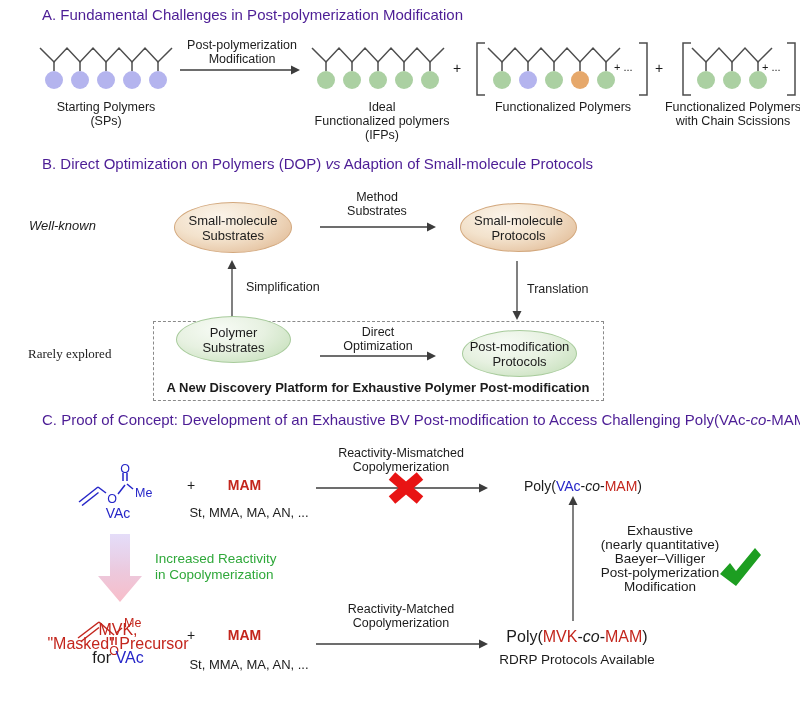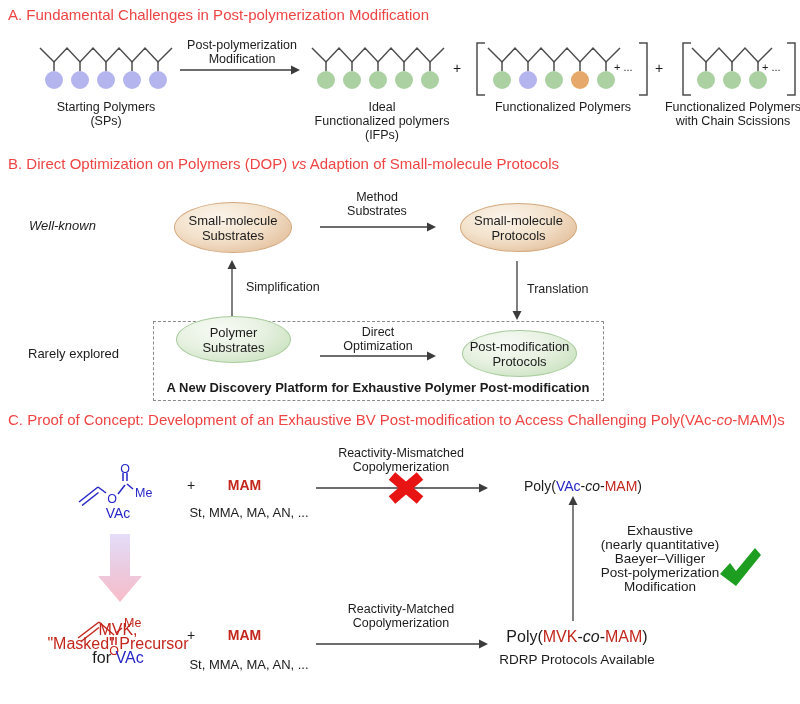--- a/index.html
+++ b/index.html
@@ -1,19 +1,19 @@
 <!DOCTYPE html>
 <html><head>
 <meta charset="utf-8">
 <style>
   html,body{margin:0;padding:0;background:#fff;}
   .page{position:relative;width:800px;height:704px;background:#ffffff;overflow:hidden;
         font-family:"Liberation Sans","DejaVu Sans",sans-serif;color:#1c1c1c;}
   .abs{position:absolute;}
-  .title{font-size:15px;color:#ef4444;white-space:nowrap;}
+  .title{font-size:15px;color:#4c1d95;white-space:nowrap;margin-left:34px;}
   .lbl{font-size:12.5px;line-height:14px;text-align:center;color:#1c1c1c;}
   .lbl14{font-size:14px;line-height:16px;text-align:center;}
   .small{font-size:11px;color:#1c1c1c;}
   .nowrap{white-space:nowrap;}
   .it{font-style:italic;}
   .ellipse{position:absolute;border-radius:50%;display:flex;flex-direction:column;
            justify-content:center;align-items:center;font-size:13px;line-height:15px;color:#1c1c1c;text-align:center;}
   .tan{background:radial-gradient(ellipse at 38% 28%, #fbf4ea 0%, #f3e2cc 45%, #ddb28a 100%);border:1px solid #d3a87d;}
   .grn{background:radial-gradient(ellipse at 38% 28%, #f7fbf5 0%, #e7f1e1 45%, #bedcb2 100%);border:1px solid #a8cb9c;}
   .dashedbox{position:absolute;border:1px dashed #8a8a8a;}
@@ -154,21 +154,21 @@
   <div class="abs" style="left:246px;top:280px;font-size:12.5px;">Simplification</div>
 
   <svg class="abs" style="left:511px;top:261px;" width="12" height="60">
     <line x1="6" y1="0" x2="6" y2="51" stroke-width="1.3" stroke="#3c3c3c"></line>
     <polygon points="1.5,50 6,59 10.5,50" fill="#3c3c3c"></polygon>
   </svg>
   <div class="abs" style="left:527px;top:282px;font-size:12.5px;">Translation</div>
 
   <div class="dashedbox" style="left:153px;top:321px;width:449px;height:78px;"></div>
 
-  <div class="abs" style="left:28px;top:346px;font-size:13px;">Rarely explored</div>
+  <div class="abs" style="left:28px;top:346px;font-size:13px;font-family:Liberation Serif, serif;">Rarely explored</div>
 
   <div class="ellipse grn" style="left:176px;top:316px;width:113px;height:45px;">
     <div>Polymer</div>
     <div>Substrates</div>
   </div>
 
   <div class="abs lbl" style="left:322px;top:325px;width:112px;">
     <div>Direct</div>
     <div>Optimization</div>
   </div>
@@ -230,20 +230,24 @@
   <svg class="abs" style="left:97px;top:534px;" width="46" height="70">
     <defs>
       <linearGradient id="gradArrow" x1="0" y1="0" x2="0" y2="1">
         <stop offset="0" stop-color="#dcd1f6" stop-opacity="0.75"></stop>
         <stop offset="0.55" stop-color="#ecc9dd"></stop>
         <stop offset="1" stop-color="#f8bdc9"></stop>
       </linearGradient>
     </defs>
     <polygon points="13,0 33,0 33,42 45,42 23,68 1,42 13,42" fill="url(#gradArrow)"></polygon>
   </svg>
+  <div class="abs" style="left: 155px; top: 551px; font-size: 13.5px; line-height: 16px; color: rgb(47, 168, 58);">
+    <div>Increased Reactivity</div>
+    <div>in Copolymerization</div>
+  </div>
 
   <svg class="abs" style="left:75px;top:610px;" width="92" height="48">
     <g fill="none" stroke-width="1.5" stroke="#c3261d">
       <line x1="3" y1="28" x2="24" y2="12"></line>
       <line x1="6" y1="31.5" x2="24" y2="17.5"></line>
       <line x1="24" y1="12" x2="39" y2="25"></line>
       <line x1="37" y1="27" x2="37" y2="35"></line>
       <line x1="41" y1="27" x2="41" y2="35"></line>
       <line x1="41" y1="23" x2="47" y2="18"></line>
     </g>

